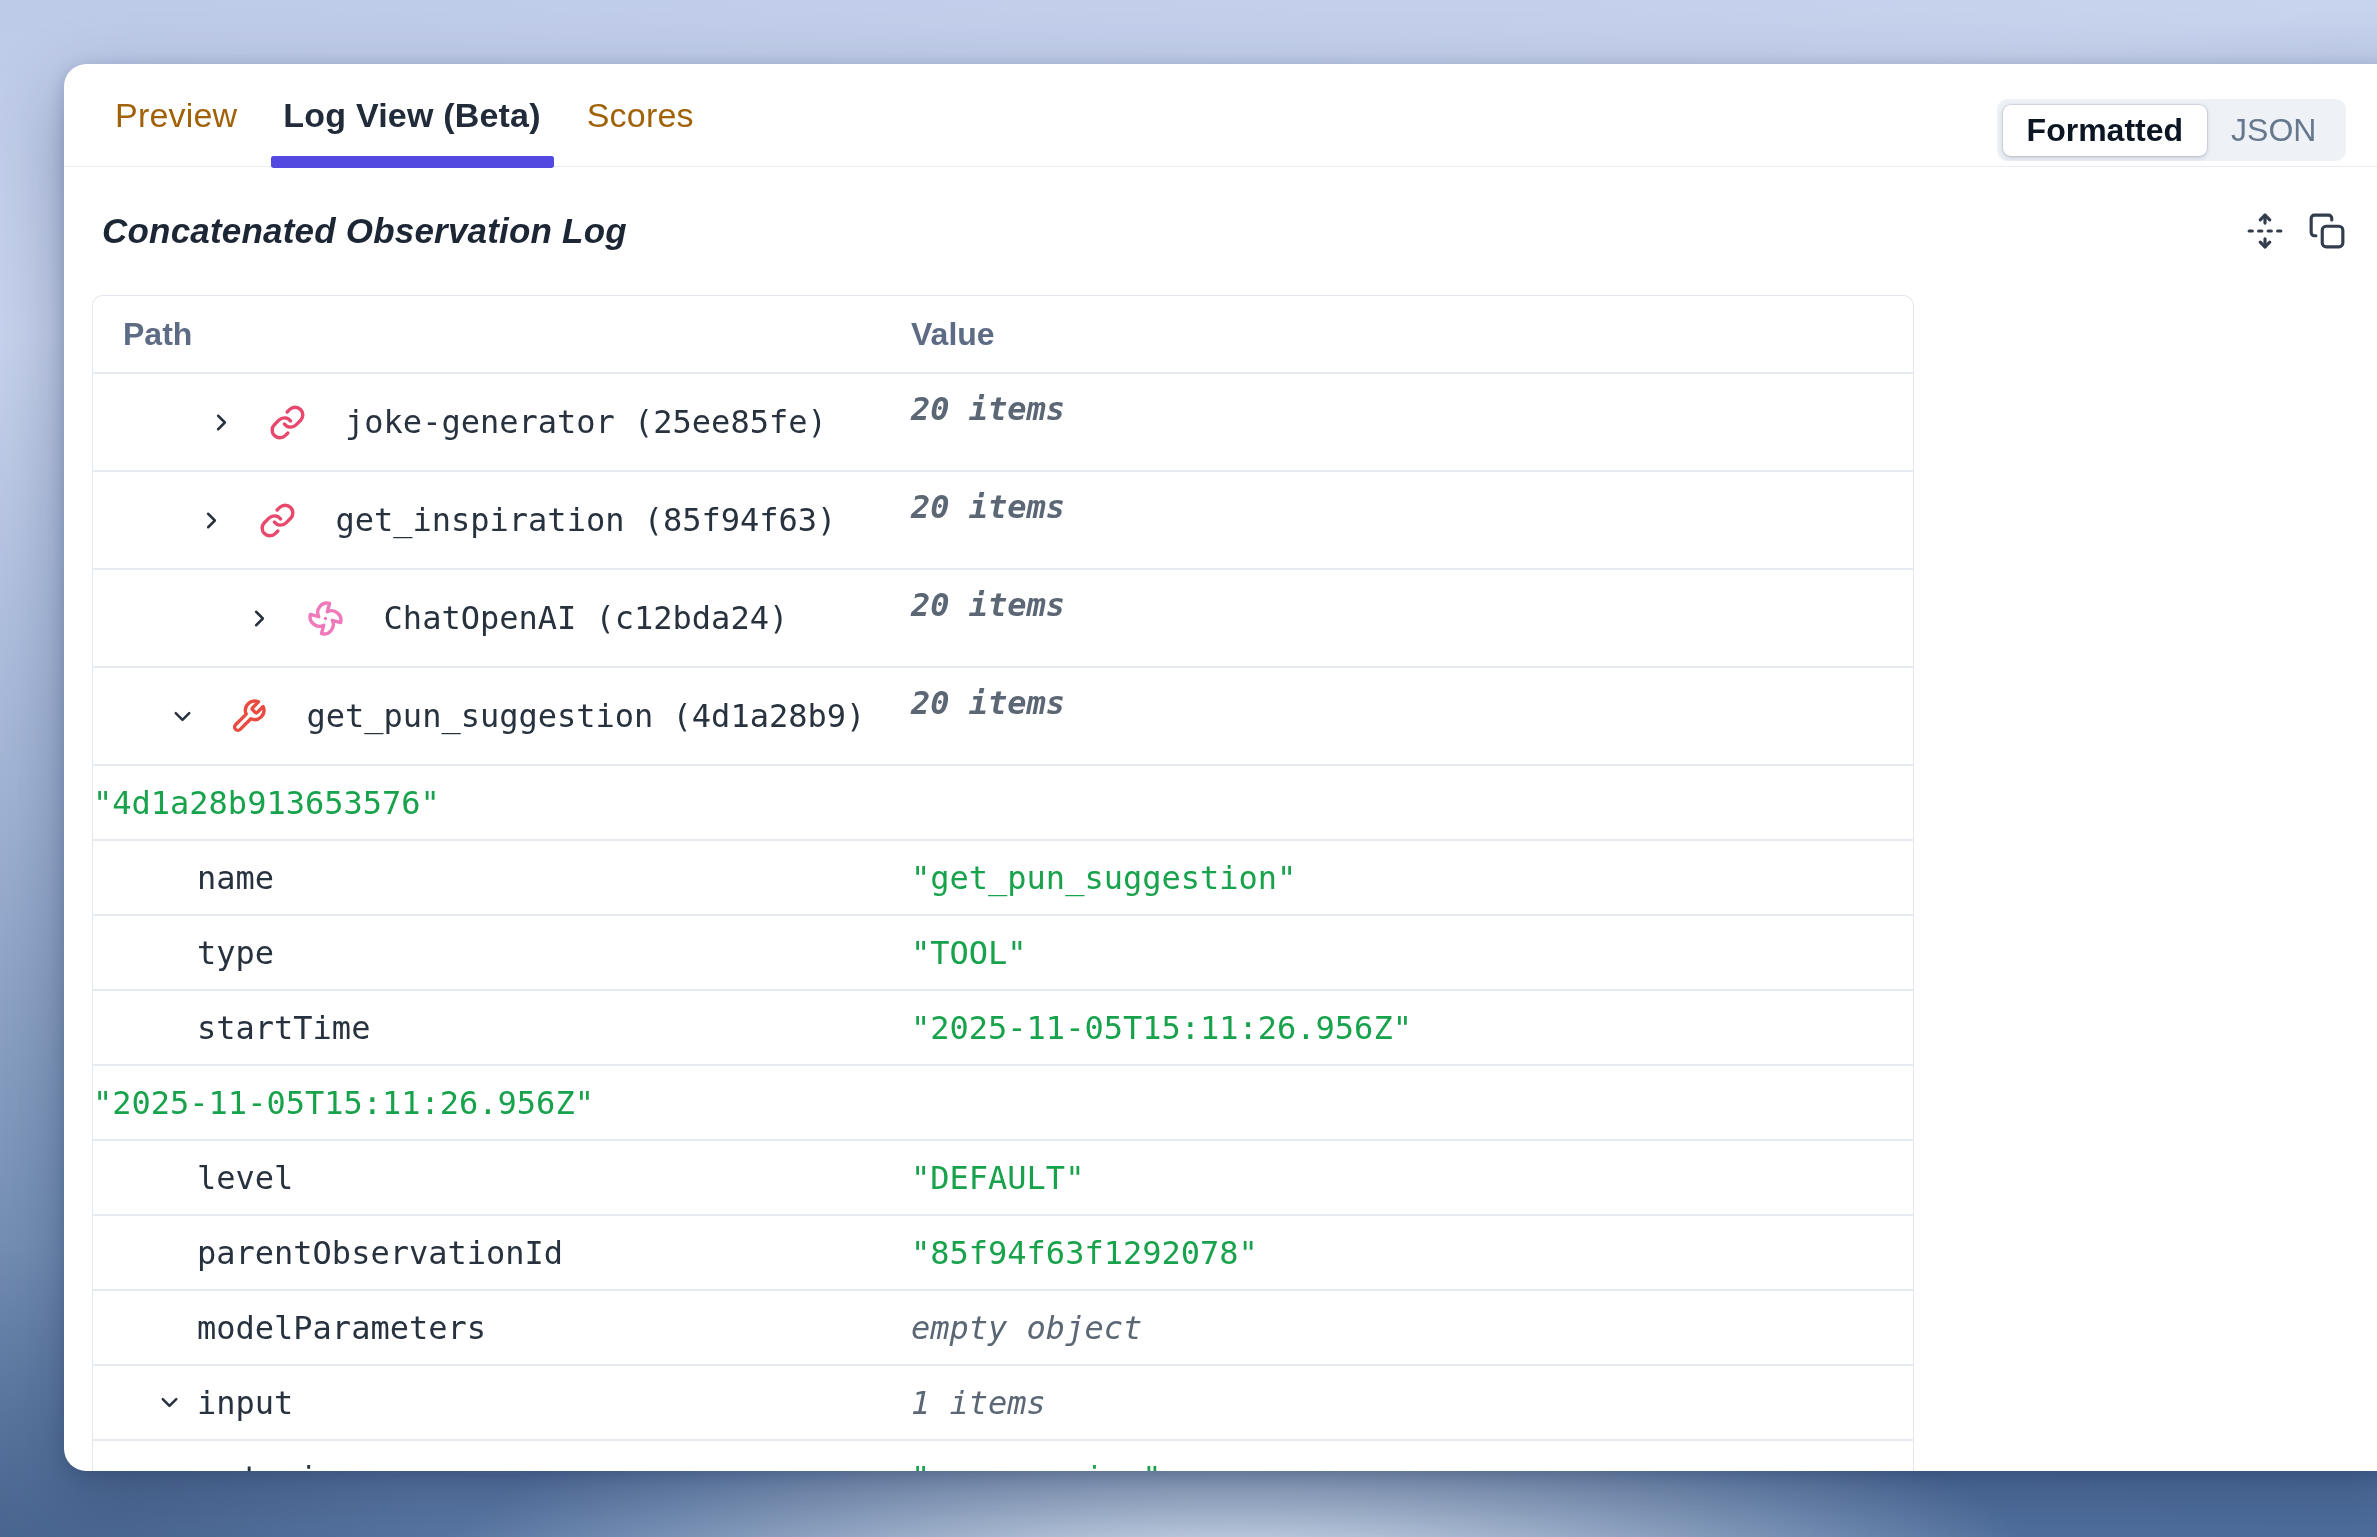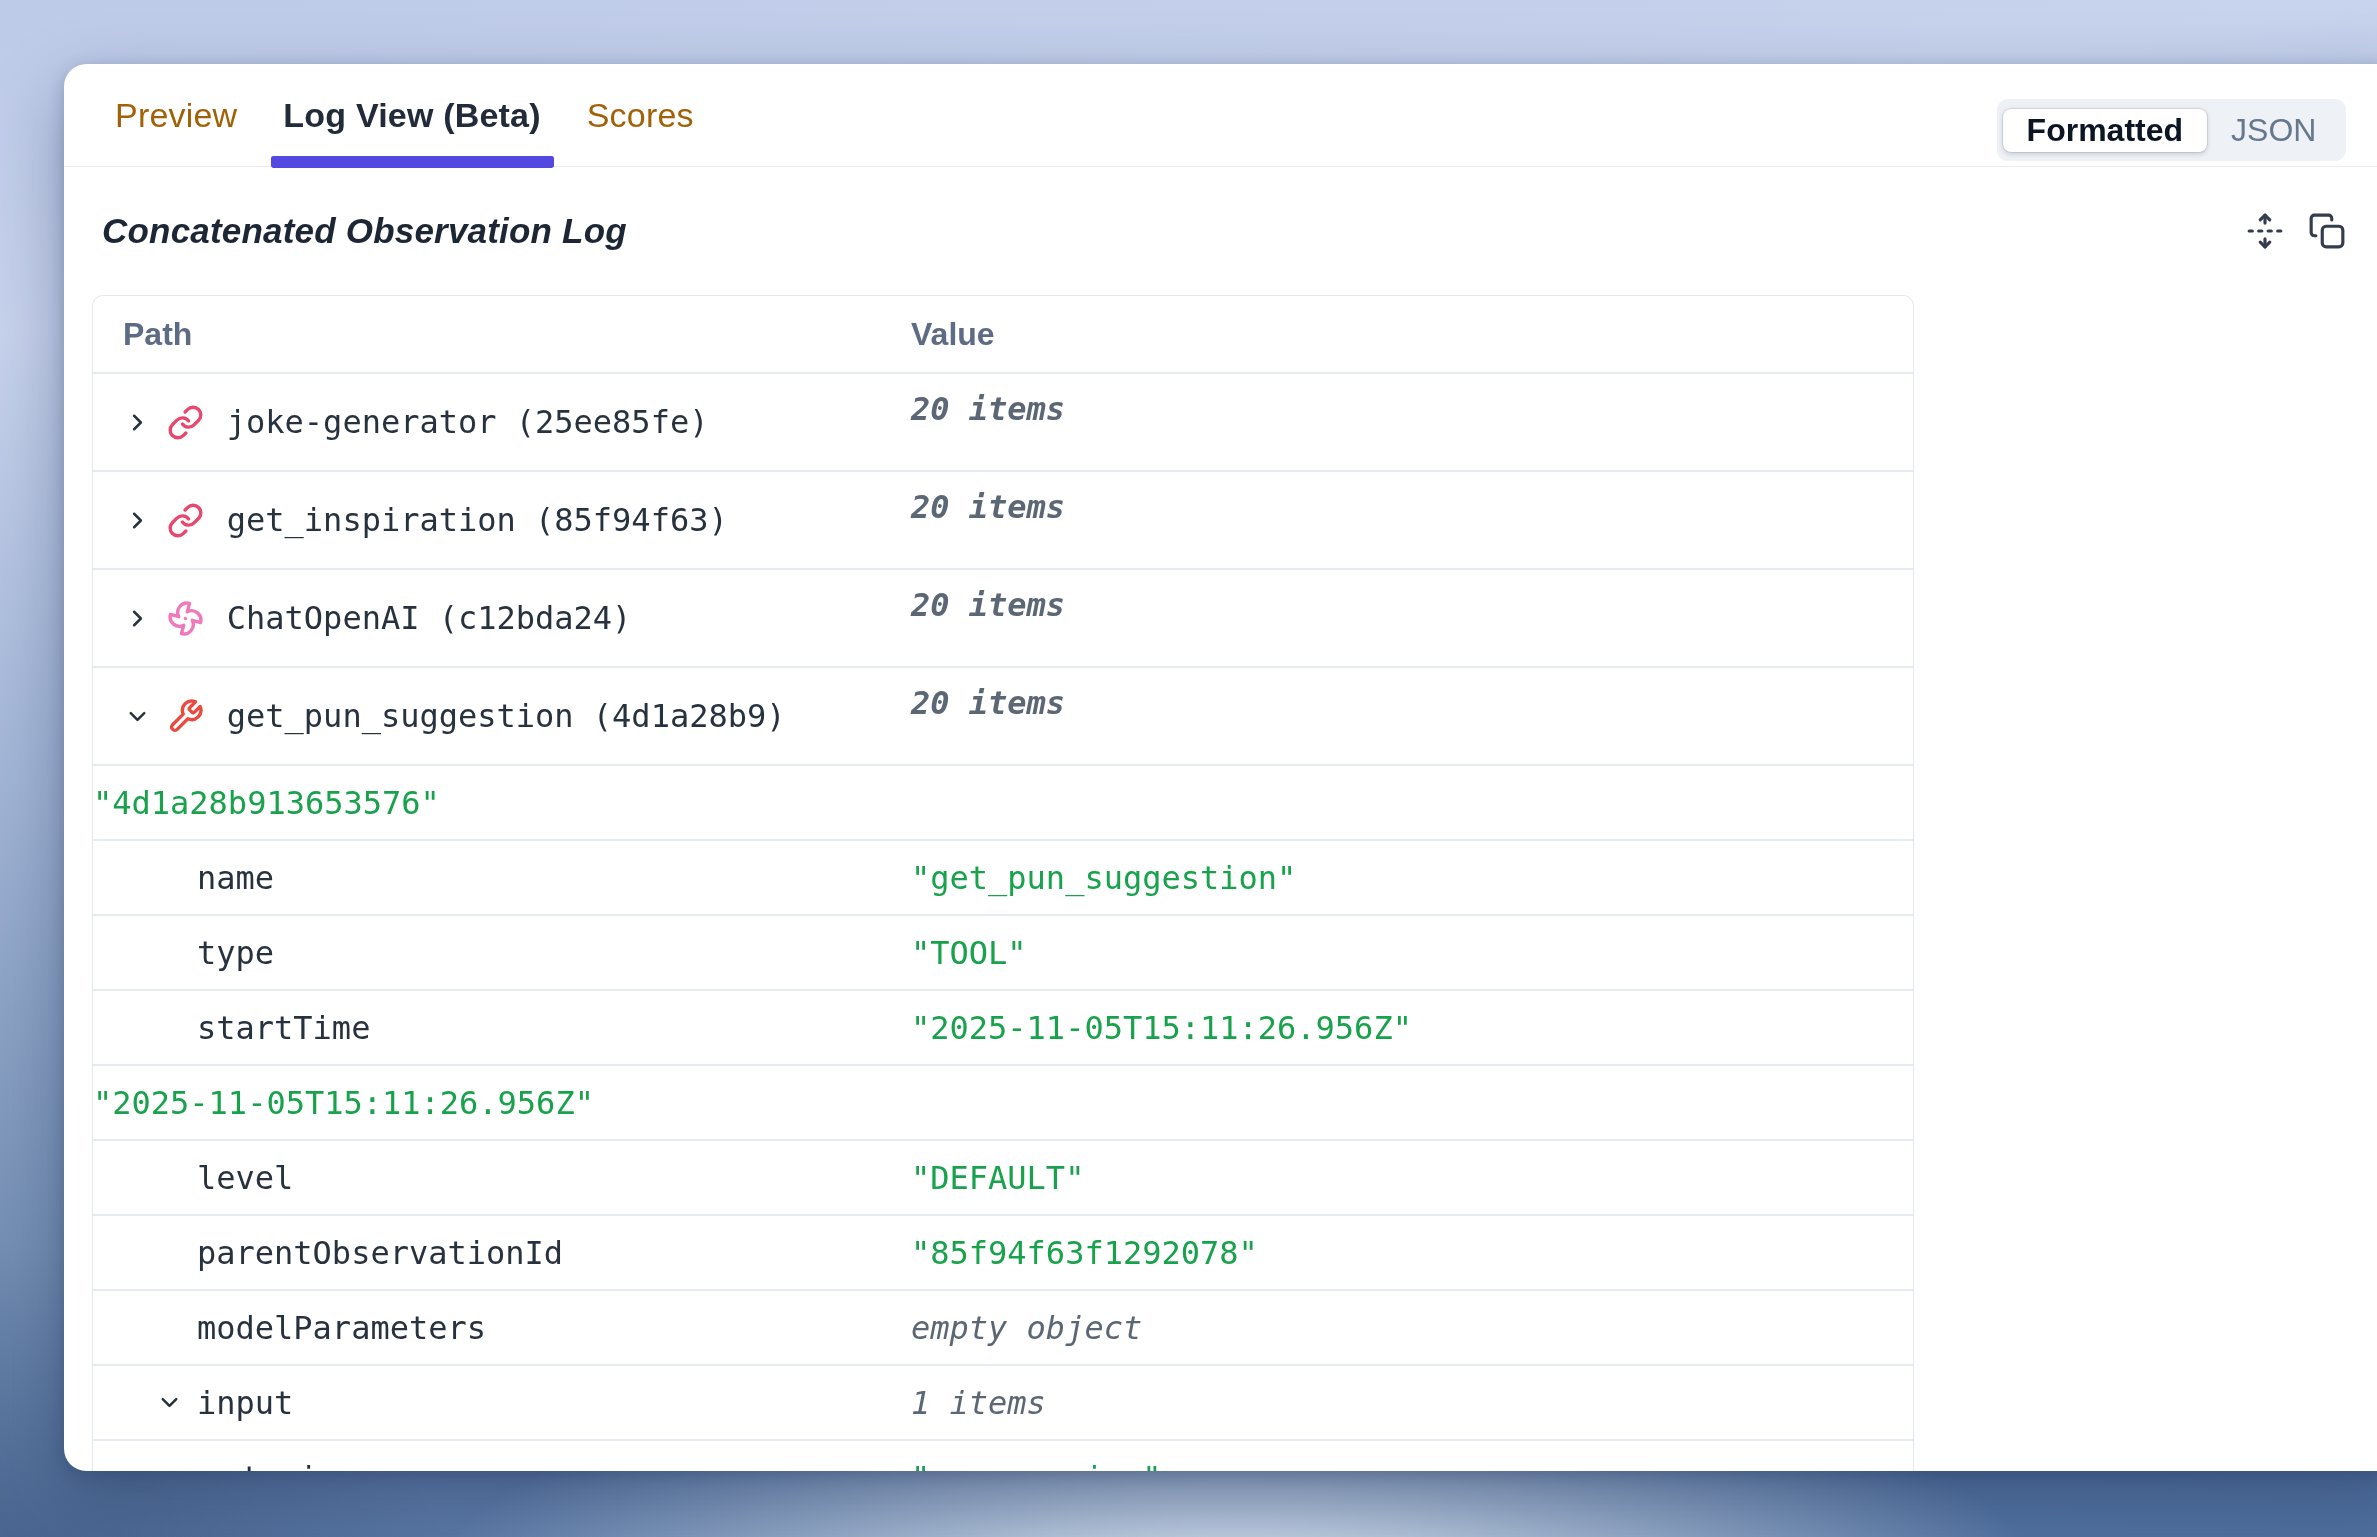--- a/index.html
+++ b/index.html
@@ -20,21 +20,21 @@
   .tabbar{position:relative;height:102px;border-bottom:1.6px solid #e9edf2;
     display:flex;align-items:stretch;gap:46px;padding-left:51px;}
   .tab{position:relative;display:flex;align-items:center;cursor:pointer;
     font-size:34px;font-weight:500;color:#a16207;letter-spacing:0.2px;}
   .tab.active{font-weight:600;color:#222b3a;}
   .tab.active::after{content:"";position:absolute;left:-12.8px;right:-12.8px;bottom:-1.6px;
     height:12px;border-radius:2.4px;background:var(--accent);}
   
   .toggle{position:absolute;top:35px;right:65px;display:flex;align-items:center;
     background:#eef1f5;border-radius:11.2px;padding:5.6px;height:62px;box-sizing:border-box;}
-  .toggle .opt{display:flex;align-items:center;height:43px;padding:0 24px;border-radius:8px;
+  .toggle .opt{display:flex;align-items:center;height:51px;padding:0 24px;border-radius:8px;
     font-size:32px;font-weight:500;color:#66788e;cursor:pointer;}
   .toggle .opt.selected{background:#ffffff;color:#0c1524;font-weight:600;
     box-shadow:0 1.6px 4.8px rgba(20,30,60,.18),0 0 0 0.8px rgba(190,198,210,.55);}
   
   .sect{position:relative;height:128px;}
   .sect h1{position:absolute;left:38px;top:50%;transform:translateY(-50%);
     margin:0;font-size:35px;font-weight:600;color:#1c2634;letter-spacing:0.2px;font-style:italic;}
   .hdr-actions{position:absolute;right:65px;top:50%;transform:translateY(-50%);
     display:flex;gap:24px;align-items:center;}
   .icon-btn{width:38px;height:38px;color:#333d4d;cursor:pointer;display:flex;
@@ -57,21 +57,21 @@
   .plabel{font-size:32px;color:#28323f;white-space:pre;}
   .val{font-size:32px;white-space:pre;}
   .val.meta{color:#5c6775;font-style:italic;}
   .val.string{color:var(--green);}
   .chev{width:32px;height:32px;flex:none;display:flex;align-items:center;
     justify-content:center;color:#28323f;cursor:pointer;}
   .chev svg{width:27px;height:27px;}
   .row-icon{width:37px;height:37px;flex:none;display:flex;align-items:center;justify-content:center;}
   .row-icon svg{width:37px;height:37px;}
   .ic-link{color:var(--rose);} .ic-fan{color:var(--pink);} .ic-wrench{color:var(--red);}
-  .lv0 .cell.path{padding-left:28px;gap:0;}
+  .lv0 .cell.path{padding-left:28px;gap:17px;justify-content:center;}
   .lv0 .chev{margin-right:14.4px;} .lv0 .row-icon{margin-right:22.4px;}
   .lv1 .cell.path{padding-left:104px;}
   .lv1.haschev .cell.path{padding-left:60px;}
   .lv1 .chev{margin-right:12px;}
   .lv2 .cell.path{padding-left:148px;}
 </style>
 </head>
 <body>
 
 <div class="card">

